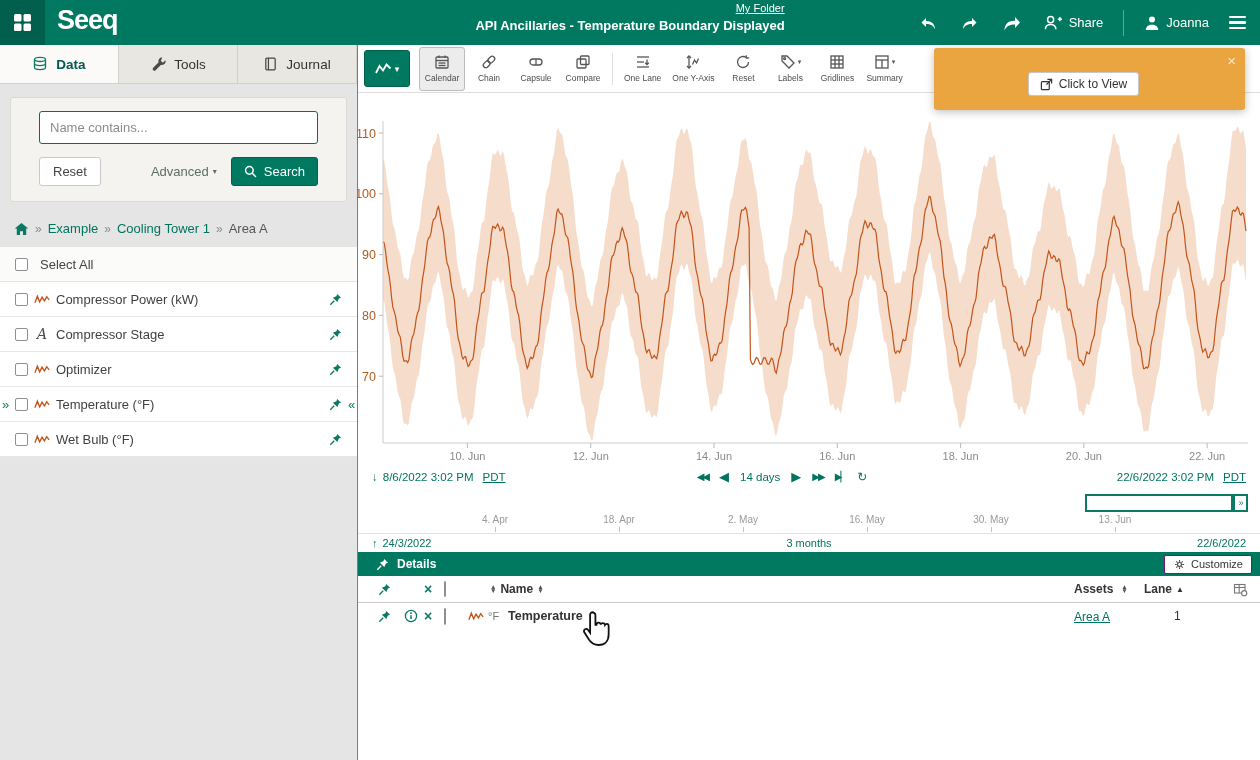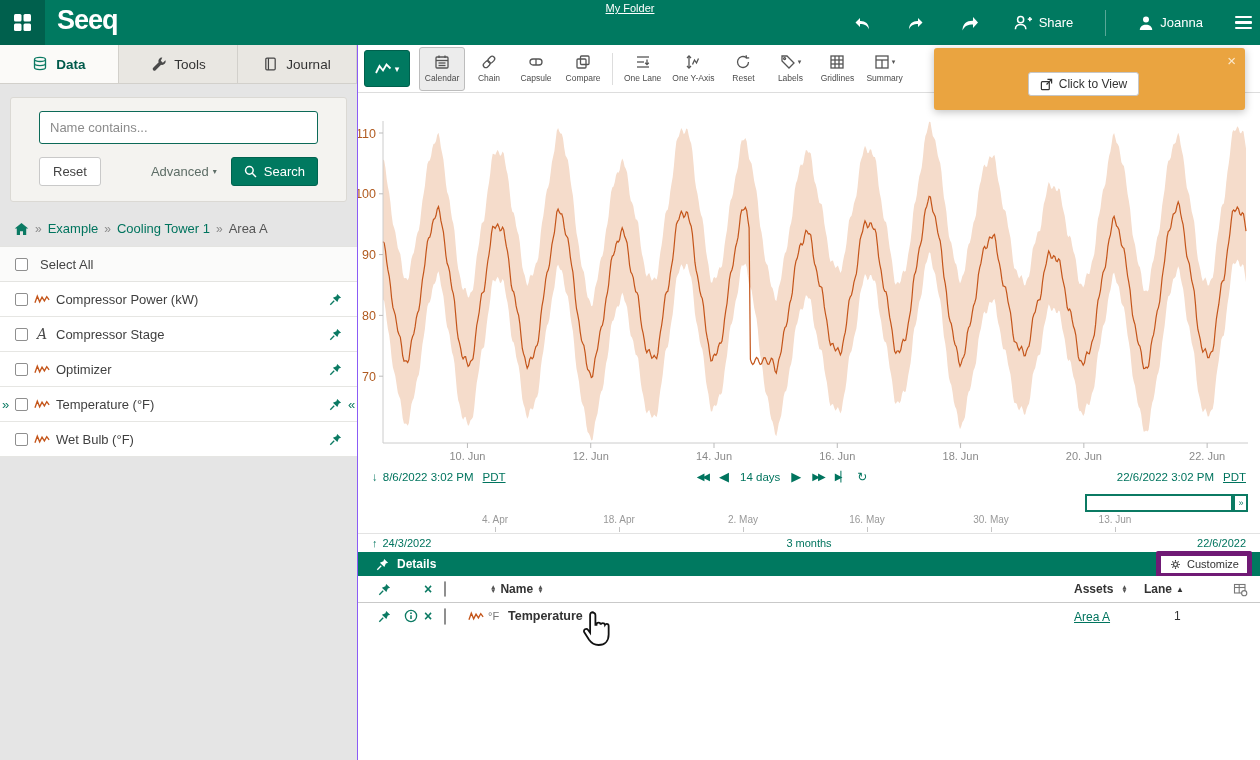--- a/index.html
+++ b/index.html
@@ -7,21 +7,21 @@
   body{font-family:"Liberation Sans",sans-serif;background:#fff;position:relative;font-size:13px;color:#333}
   svg{display:block}
 
   
   .topbar{height:45px;background:#007960;display:flex;align-items:center;color:#fff;position:relative;z-index:5}
   .apps-btn{width:45px;height:45px;background:#00604d;display:flex;align-items:center;justify-content:center;cursor:pointer}
   .logo{font-size:27px;font-weight:bold;letter-spacing:-1px;padding:0 16px 4px 12px;cursor:pointer}
   .top-center{position:absolute;left:50%;transform:translateX(-50%);top:0;text-align:right}
   .my-folder{font-size:11px;color:#fff;text-decoration:underline;cursor:pointer}
   .doc-title{font-size:13px;font-weight:bold;margin-top:3px;white-space:nowrap}
-  .top-right{margin-left:auto;display:flex;align-items:center;gap:20px;padding-right:2px}
+  .top-right{margin-left:auto;display:flex;align-items:center;gap:8px;padding-right:8px}
   .icon-btn{background:none;border:none;padding:4px 6px;cursor:pointer;display:flex;align-items:center;gap:6px;color:#fff;font-size:13px}
   .top-sep{width:1px;height:26px;background:rgba(255,255,255,.35);margin:0 6px}
   .menu-bars{display:flex;flex-direction:column;gap:3px}
   .menu-bars i{display:block;width:17px;height:2.4px;background:#fff;border-radius:1px}
 
   
   .shell{display:flex;height:715px}
   .sidebar{width:358px;min-width:358px;border-right:1px solid #8b5cf6;background:#e5e5e5;position:relative}
   .tabs{display:flex;border-bottom:1px solid #d2d0cb}
   .tab{flex:1;height:38px;display:flex;align-items:center;justify-content:center;gap:8px;font-size:13.5px;color:#333;background:#e9e7e2;border-right:1px solid #d2d0cb;cursor:pointer}
@@ -79,21 +79,21 @@
   .tl-select{position:absolute;left:727px;top:6px;width:148px;height:18px;border:2px solid #0b7a63;background:rgba(255,255,255,.5);cursor:ew-resize}
   .tl-handle{position:absolute;left:100%;top:-2px;margin-left:2px;width:15px;height:18px;border:2px solid #0b7a63;background:#fff;display:flex;align-items:center;justify-content:center;font-size:9px;color:#0b7a63;cursor:pointer;letter-spacing:-1px}
 
   .summary-row{height:19px;display:flex;align-items:center;font-size:11px;color:#00745e;padding:0 14px;border-top:1px solid #e3e3e3;position:relative}
   .summary-row .mid{position:absolute;left:50%;transform:translateX(-50%)}
   .summary-row .end{margin-left:auto}
 
   .details-header{height:24px;background:#007960;color:#fff;display:flex;align-items:center;gap:8px;padding:0 8px 0 18px;font-size:12px;font-weight:bold}
   .details-header .pin .head{fill:#fff}
   .details-header .pin .needle{stroke:#fff}
-  .btn-customize{margin-left:auto;background:#fff;border:5px solid #701a75;border-radius:2px;color:#333;font-size:11px;padding:2px 8px;display:flex;align-items:center;gap:5px;cursor:pointer;font-weight:normal;font-family:"Liberation Sans",sans-serif}
+  .btn-customize{margin-left:auto;background:#fff;border:1px solid #701a75;border-radius:2px;color:#333;font-size:11px;padding:2px 8px;display:flex;align-items:center;gap:5px;cursor:pointer;font-weight:normal;font-family:"Liberation Sans",sans-serif}
 
   .dt-row{display:flex;align-items:center;height:27px;padding:0 12px 0 20px;background:#fff}
   .dt-head{border-bottom:1px solid #c9c9c9;font-weight:bold;font-size:12px;color:#333}
   .dt-data{height:26px}
   .c-pin{width:26px}.c-info{width:20px}.c-x{width:20px}.c-cb{width:24px}.c-icon{width:20px}
   .c-unit{width:20px;color:#777;font-size:11px}
   .c-name{font-weight:bold;font-size:12.5px;color:#333}
   .c-spacer{flex:1}
   .c-assets{width:70px}.c-lane{width:74px;display:flex;align-items:center;gap:4px}
   .c-gear{width:30px;display:flex;justify-content:flex-end}
@@ -121,20 +121,21 @@
           <rect x="1" y="1" width="7.5" height="7.5" rx="1.5"></rect>
           <rect x="10.5" y="1" width="7.5" height="7.5" rx="1.5"></rect>
           <rect x="1" y="10.5" width="7.5" height="7.5" rx="1.5"></rect>
           <rect x="10.5" y="10.5" width="7.5" height="7.5" rx="1.5"></rect>
         </g>
       </svg>
   </div>
   <div class="logo">Seeq</div>
   <div class="top-center">
     <a class="my-folder">My Folder</a>
+    <div class="doc-title">API Ancillaries - Temperature Boundary Displayed</div>
   </div>
   <div class="top-right">
     <button class="icon-btn">
       <svg width="21" height="18" viewBox="0 0 20 18">
           <path d="M7.5 4 L3 8.5 L7.5 13 V10 C12 10 15 11.5 16.5 15.5 C16.5 9.5 12.5 6.8 7.5 7 Z" fill="#fff"></path>
         </svg>
     </button>
     <button class="icon-btn">
       <svg width="21" height="18" viewBox="0 0 20 18" style="transform:scaleX(-1)">
           <path d="M7.5 4 L3 8.5 L7.5 13 V10 C12 10 15 11.5 16.5 15.5 C16.5 9.5 12.5 6.8 7.5 7 Z" fill="#fff"></path>

